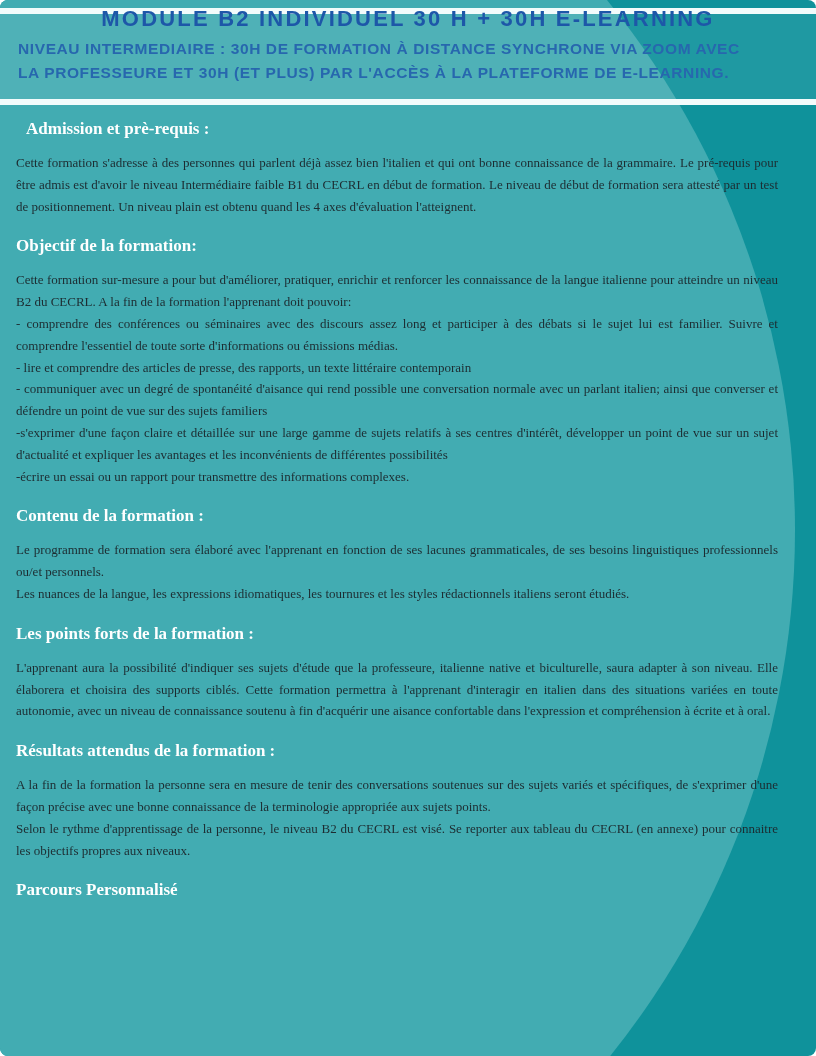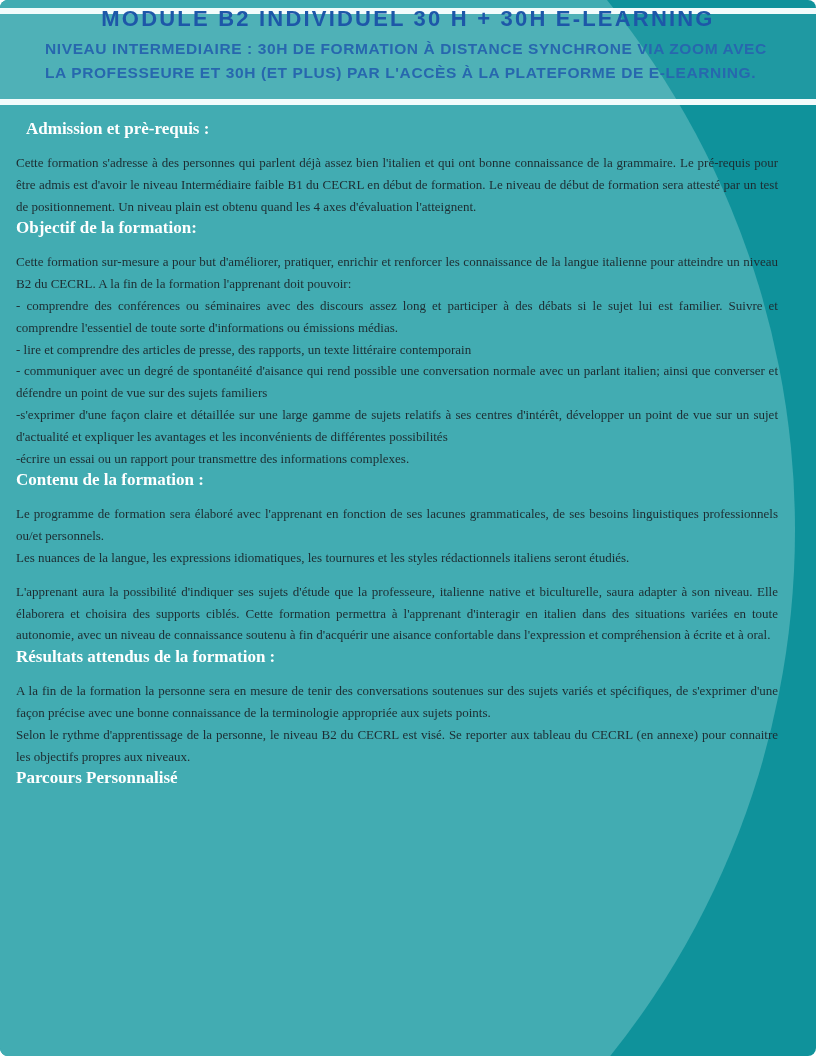--- a/index.html
+++ b/index.html
@@ -54,40 +54,40 @@
     font-weight: bold;
     font-size: 22px;
     line-height: 26px;
     letter-spacing: 2.2px;
     color: var(--title-color, #1d57a8);
     white-space: nowrap;
   }
 
   .doc-sub {
     position: absolute;
-    left: 45px;
+    left: 18px;
     font-family: "Liberation Sans", sans-serif;
     font-weight: bold;
     font-size: 15.5px;
     letter-spacing: 0.6px;
     color: var(--subtitle-color, #2767ae);
     white-space: nowrap;
   }
   .doc-sub.line1 { top: 40px; }
   .doc-sub.line2 { top: 64px; }
 
   .content {
     position: absolute;
     top: 112px;
     left: 16px;
     width: 762px;
     color: #1d2c31;
   }
 
-  .section { }
+  .section { margin-top: 18px; }
   .section.first { margin-top: 6px; }
 
   .h {
     font-weight: bold;
     font-size: 17px;
     line-height: 22px;
     color: #ffffff;
     margin: 0;
   }
   .section.first .h { padding-left: 10px; }
@@ -139,20 +139,21 @@
 
     <div class="section">
       <div class="h">Contenu de la formation :</div>
       <div class="group">
         <p class="pl">Le programme de formation sera élaboré avec l'apprenant en fonction de ses lacunes grammaticales, de ses besoins linguistiques professionnels  ou/et personnels.</p>
         <p class="pl">Les nuances de la langue, les expressions idiomatiques, les tournures et les styles rédactionnels italiens seront étudiés.</p>
       </div>
     </div>
 
     <div class="section">
+      <div class="h">Les points forts de la formation :</div>
       <div class="group">
         <p class="pl">L'apprenant aura la possibilité d'indiquer ses sujets d'étude que la professeure, italienne native et biculturelle, saura adapter à son niveau. Elle élaborera et choisira des supports ciblés.  Cette formation permettra à l'apprenant d'interagir en italien dans des situations variées en toute autonomie, avec un niveau de connaissance soutenu à fin d'acquérir une aisance confortable dans l'expression et compréhension à écrite et à oral.</p>
       </div>
     </div>
 
     <div class="section">
       <div class="h">Résultats attendus de la formation :</div>
       <div class="group">
         <p class="pl">A la fin de la formation la personne sera en mesure de tenir des conversations soutenues sur des sujets variés et spécifiques, de s'exprimer d'une façon précise avec une bonne connaissance de la terminologie appropriée aux sujets points.</p>
         <p class="pl">Selon le rythme d'apprentissage de la personne,  le niveau B2 du CECRL  est visé. Se reporter aux tableau du CECRL (en annexe) pour connaitre les objectifs propres aux niveaux.</p>

